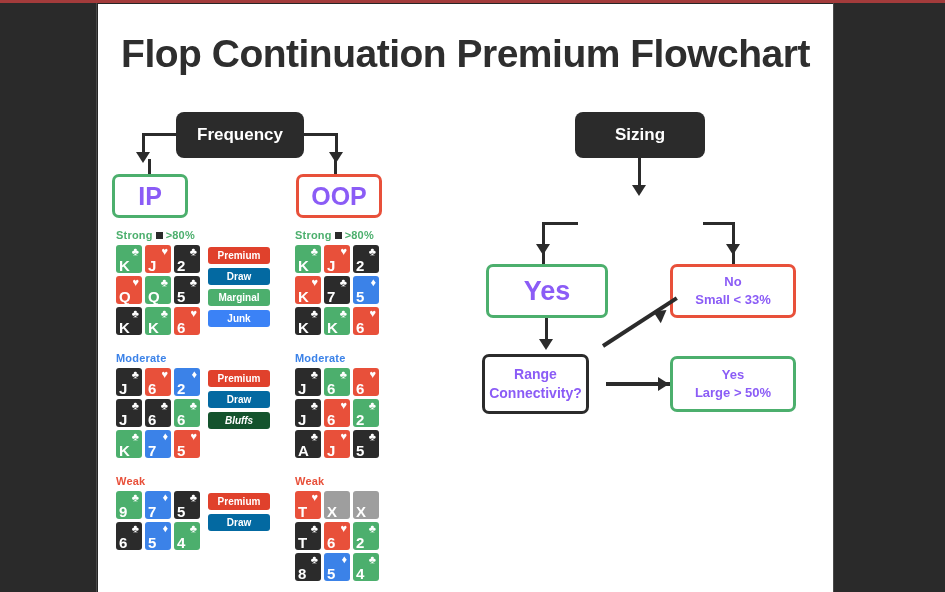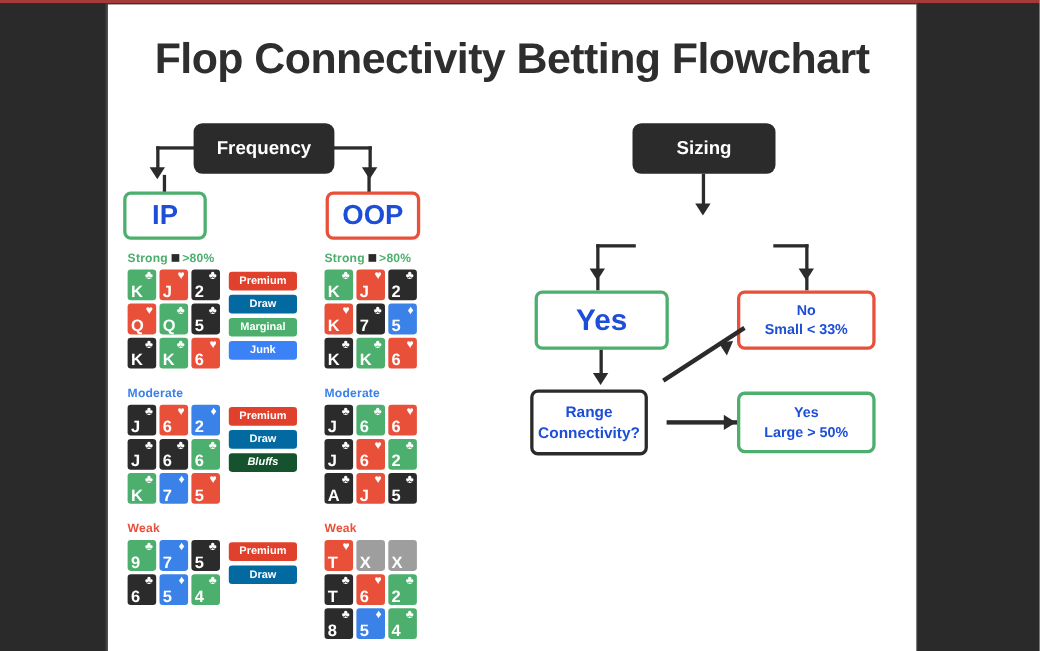--- a/index.html
+++ b/index.html
@@ -16,21 +16,21 @@
 
   .title{
     position:absolute;left:0;top:28px;width:735px;text-align:center;
     font-size:39px;font-weight:700;color:#2e2e2e;letter-spacing:-0.5px;
     font-family:"Liberation Sans", sans-serif;
   }
 
   
   .node{position:absolute;box-sizing:border-box;display:flex;align-items:center;justify-content:center;text-align:center;}
   .node.dark{background:#2b2b2b;color:#ffffff;border-radius:8px;font-weight:700;}
-  .node.outline{background:#ffffff;border-radius:7px;font-weight:700;color:#1d4ed8;}
+  .node.outline{background:#ffffff;border-radius:7px;font-weight:700;color:#8b5cf6;}
   .node.green{border:3px solid #4caf6d;}
   .node.red{border:3px solid #e8503a;}
   .node.black{border:3px solid #2b2b2b;}
   .node .l2{display:block;}
 
   
   .ln{position:absolute;background:#2b2b2b;}
   .arrow-d{position:absolute;width:0;height:0;border-left:7px solid transparent;border-right:7px solid transparent;border-top:11px solid #2b2b2b;}
   .arrow-r{position:absolute;width:0;height:0;border-top:7px solid transparent;border-bottom:7px solid transparent;border-left:11px solid #2b2b2b;}
   .arrow-diag{position:absolute;width:0;height:0;border-top:6px solid transparent;border-bottom:8px solid transparent;border-left:12px solid #2b2b2b;transform:rotate(-33deg);}
@@ -64,21 +64,21 @@
 <body>
 
 <div id="stage">
 
   <div class="top-red-line"></div>
   <div class="letterbox-left"></div>
   <div class="letterbox-right"></div>
 
   <div class="slide">
 
-    <div class="title">Flop Connectivity Betting Flowchart</div>
+    <div class="title">Flop Continuation Premium Flowchart</div>
 
     <div class="node dark" style="left:78px;top:108px;width:128px;height:46px;font-size:17px;">Frequency</div>
 
     <div class="ln" style="left:44px;top:129px;width:36px;height:3px;"></div>
     <div class="ln" style="left:44px;top:129px;width:3px;height:22px;"></div>
     <div class="arrow-d" style="left:38px;top:148px;"></div>
     <div class="ln" style="left:50px;top:155px;width:3px;height:17px;"></div>
 
     <div class="ln" style="left:204px;top:129px;width:36px;height:3px;"></div>
     <div class="ln" style="left:237px;top:129px;width:3px;height:22px;"></div>

